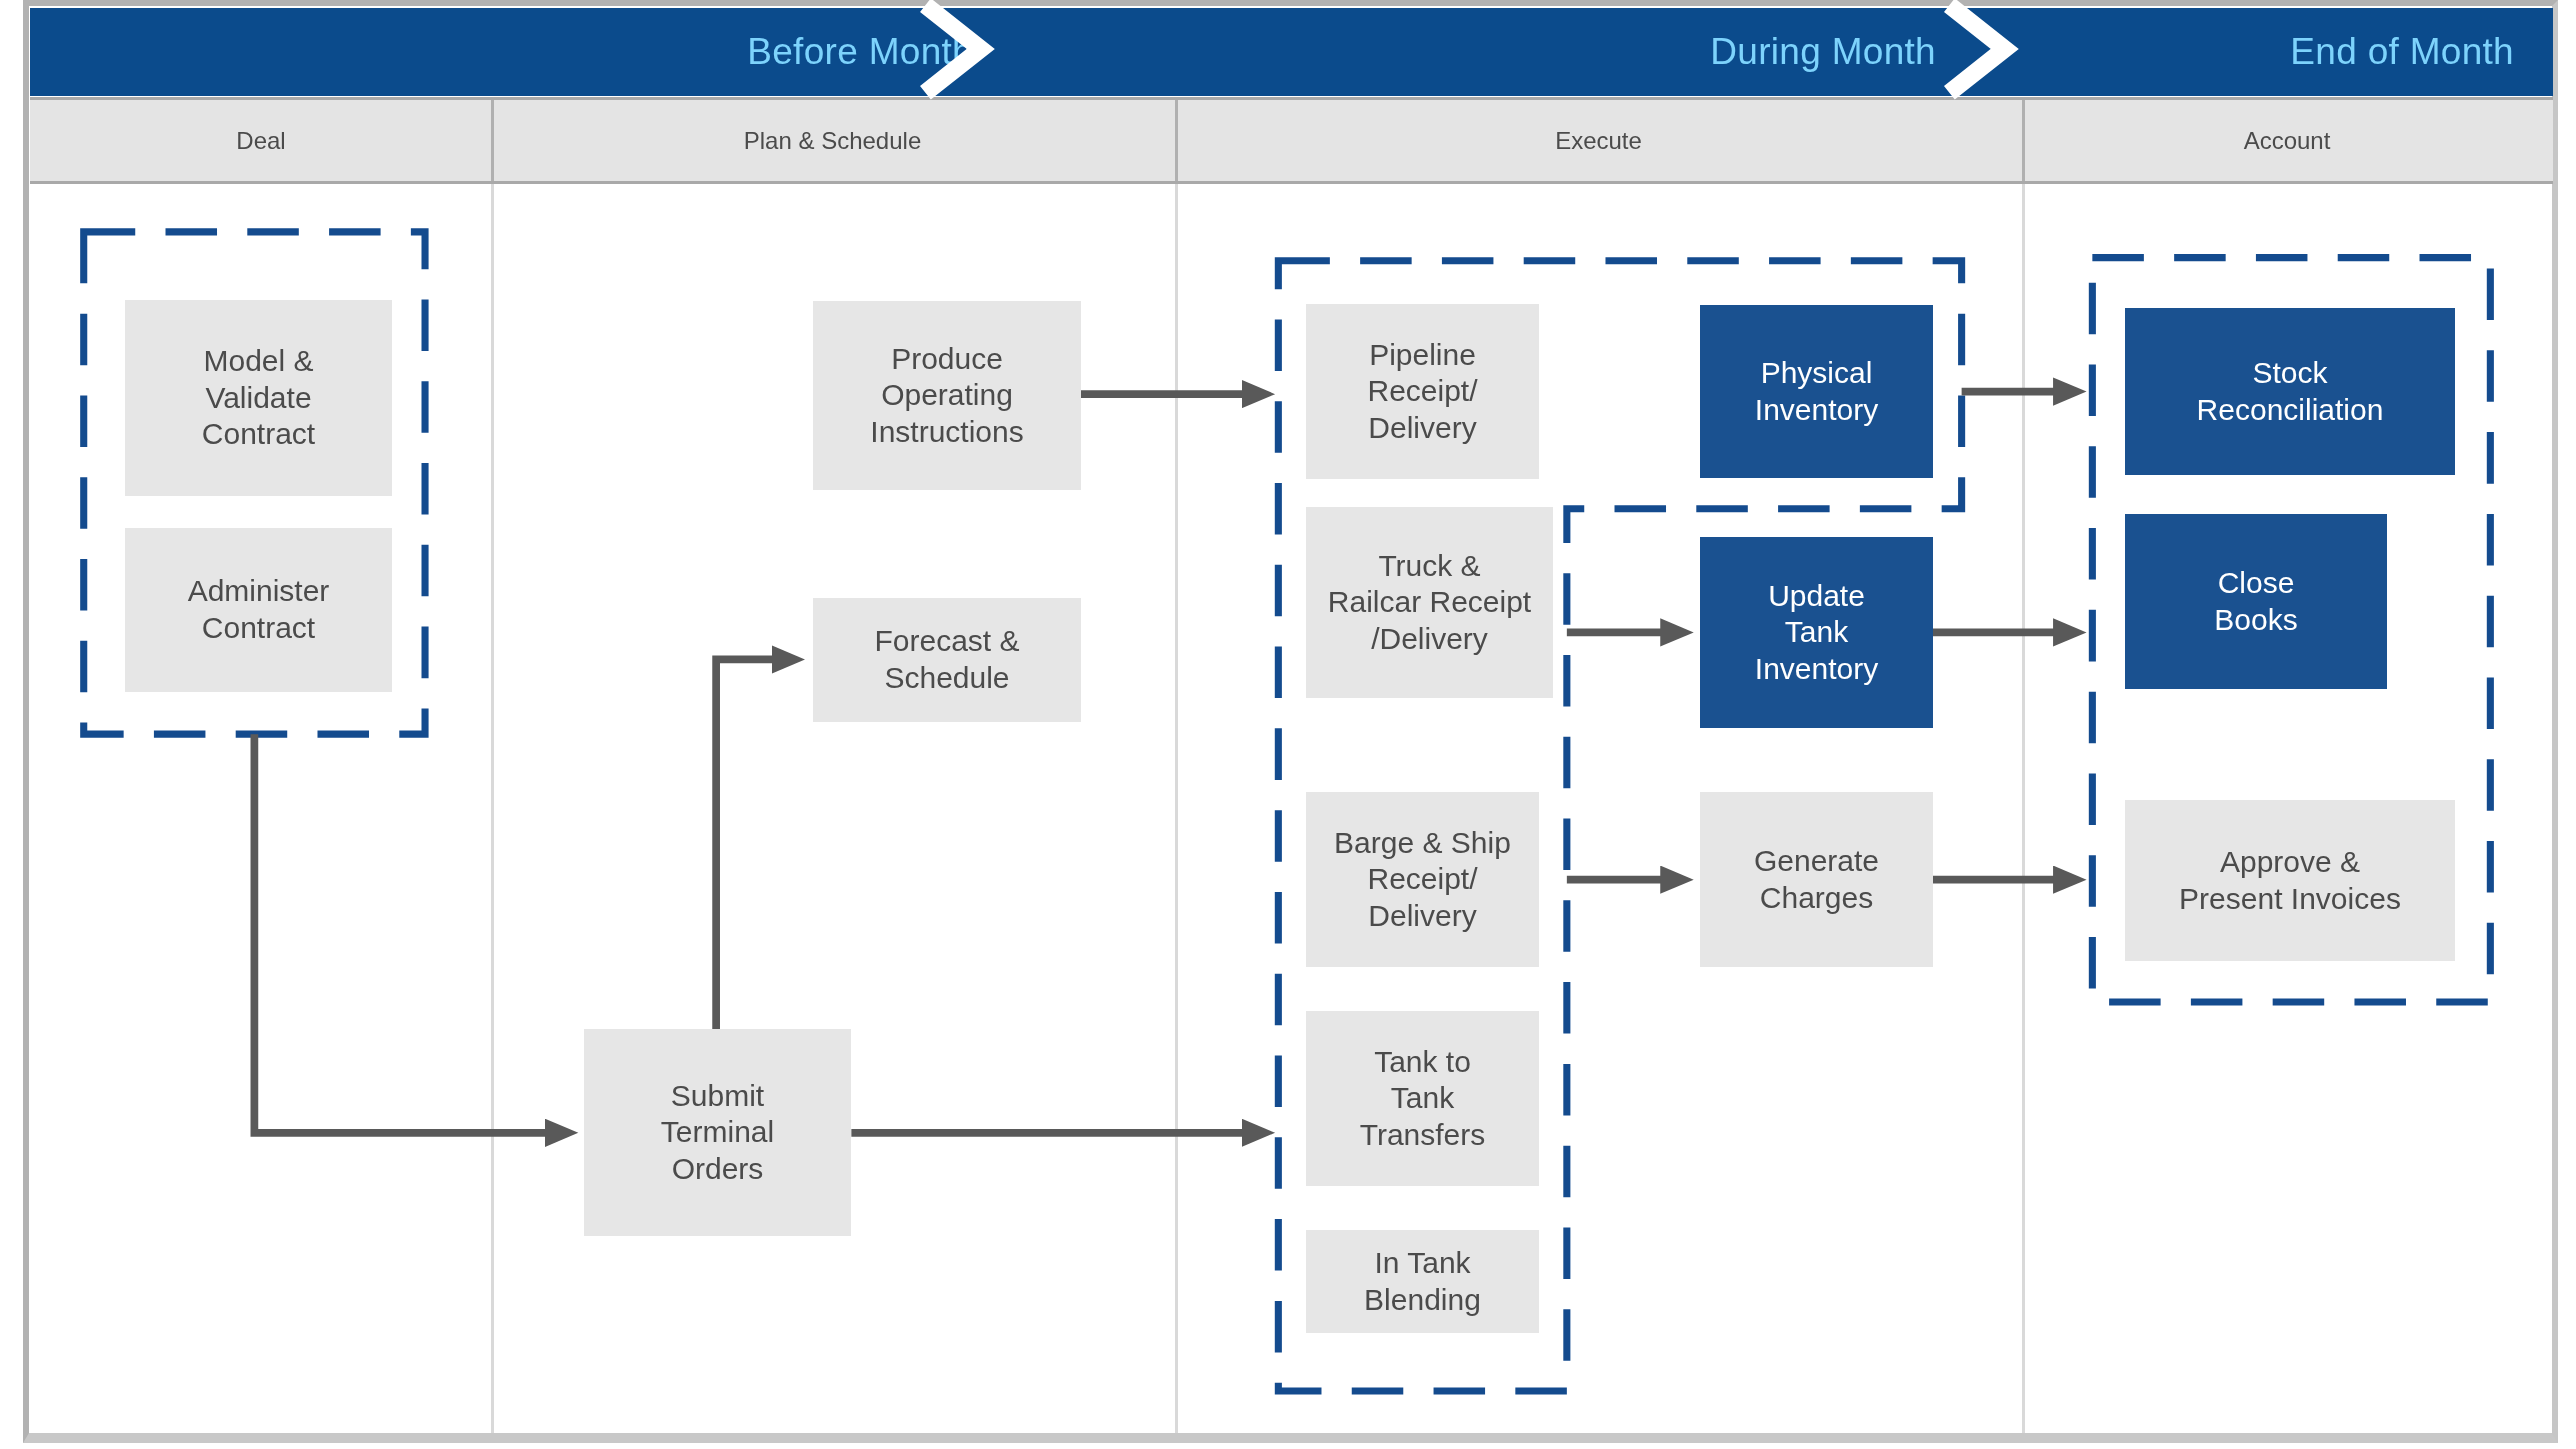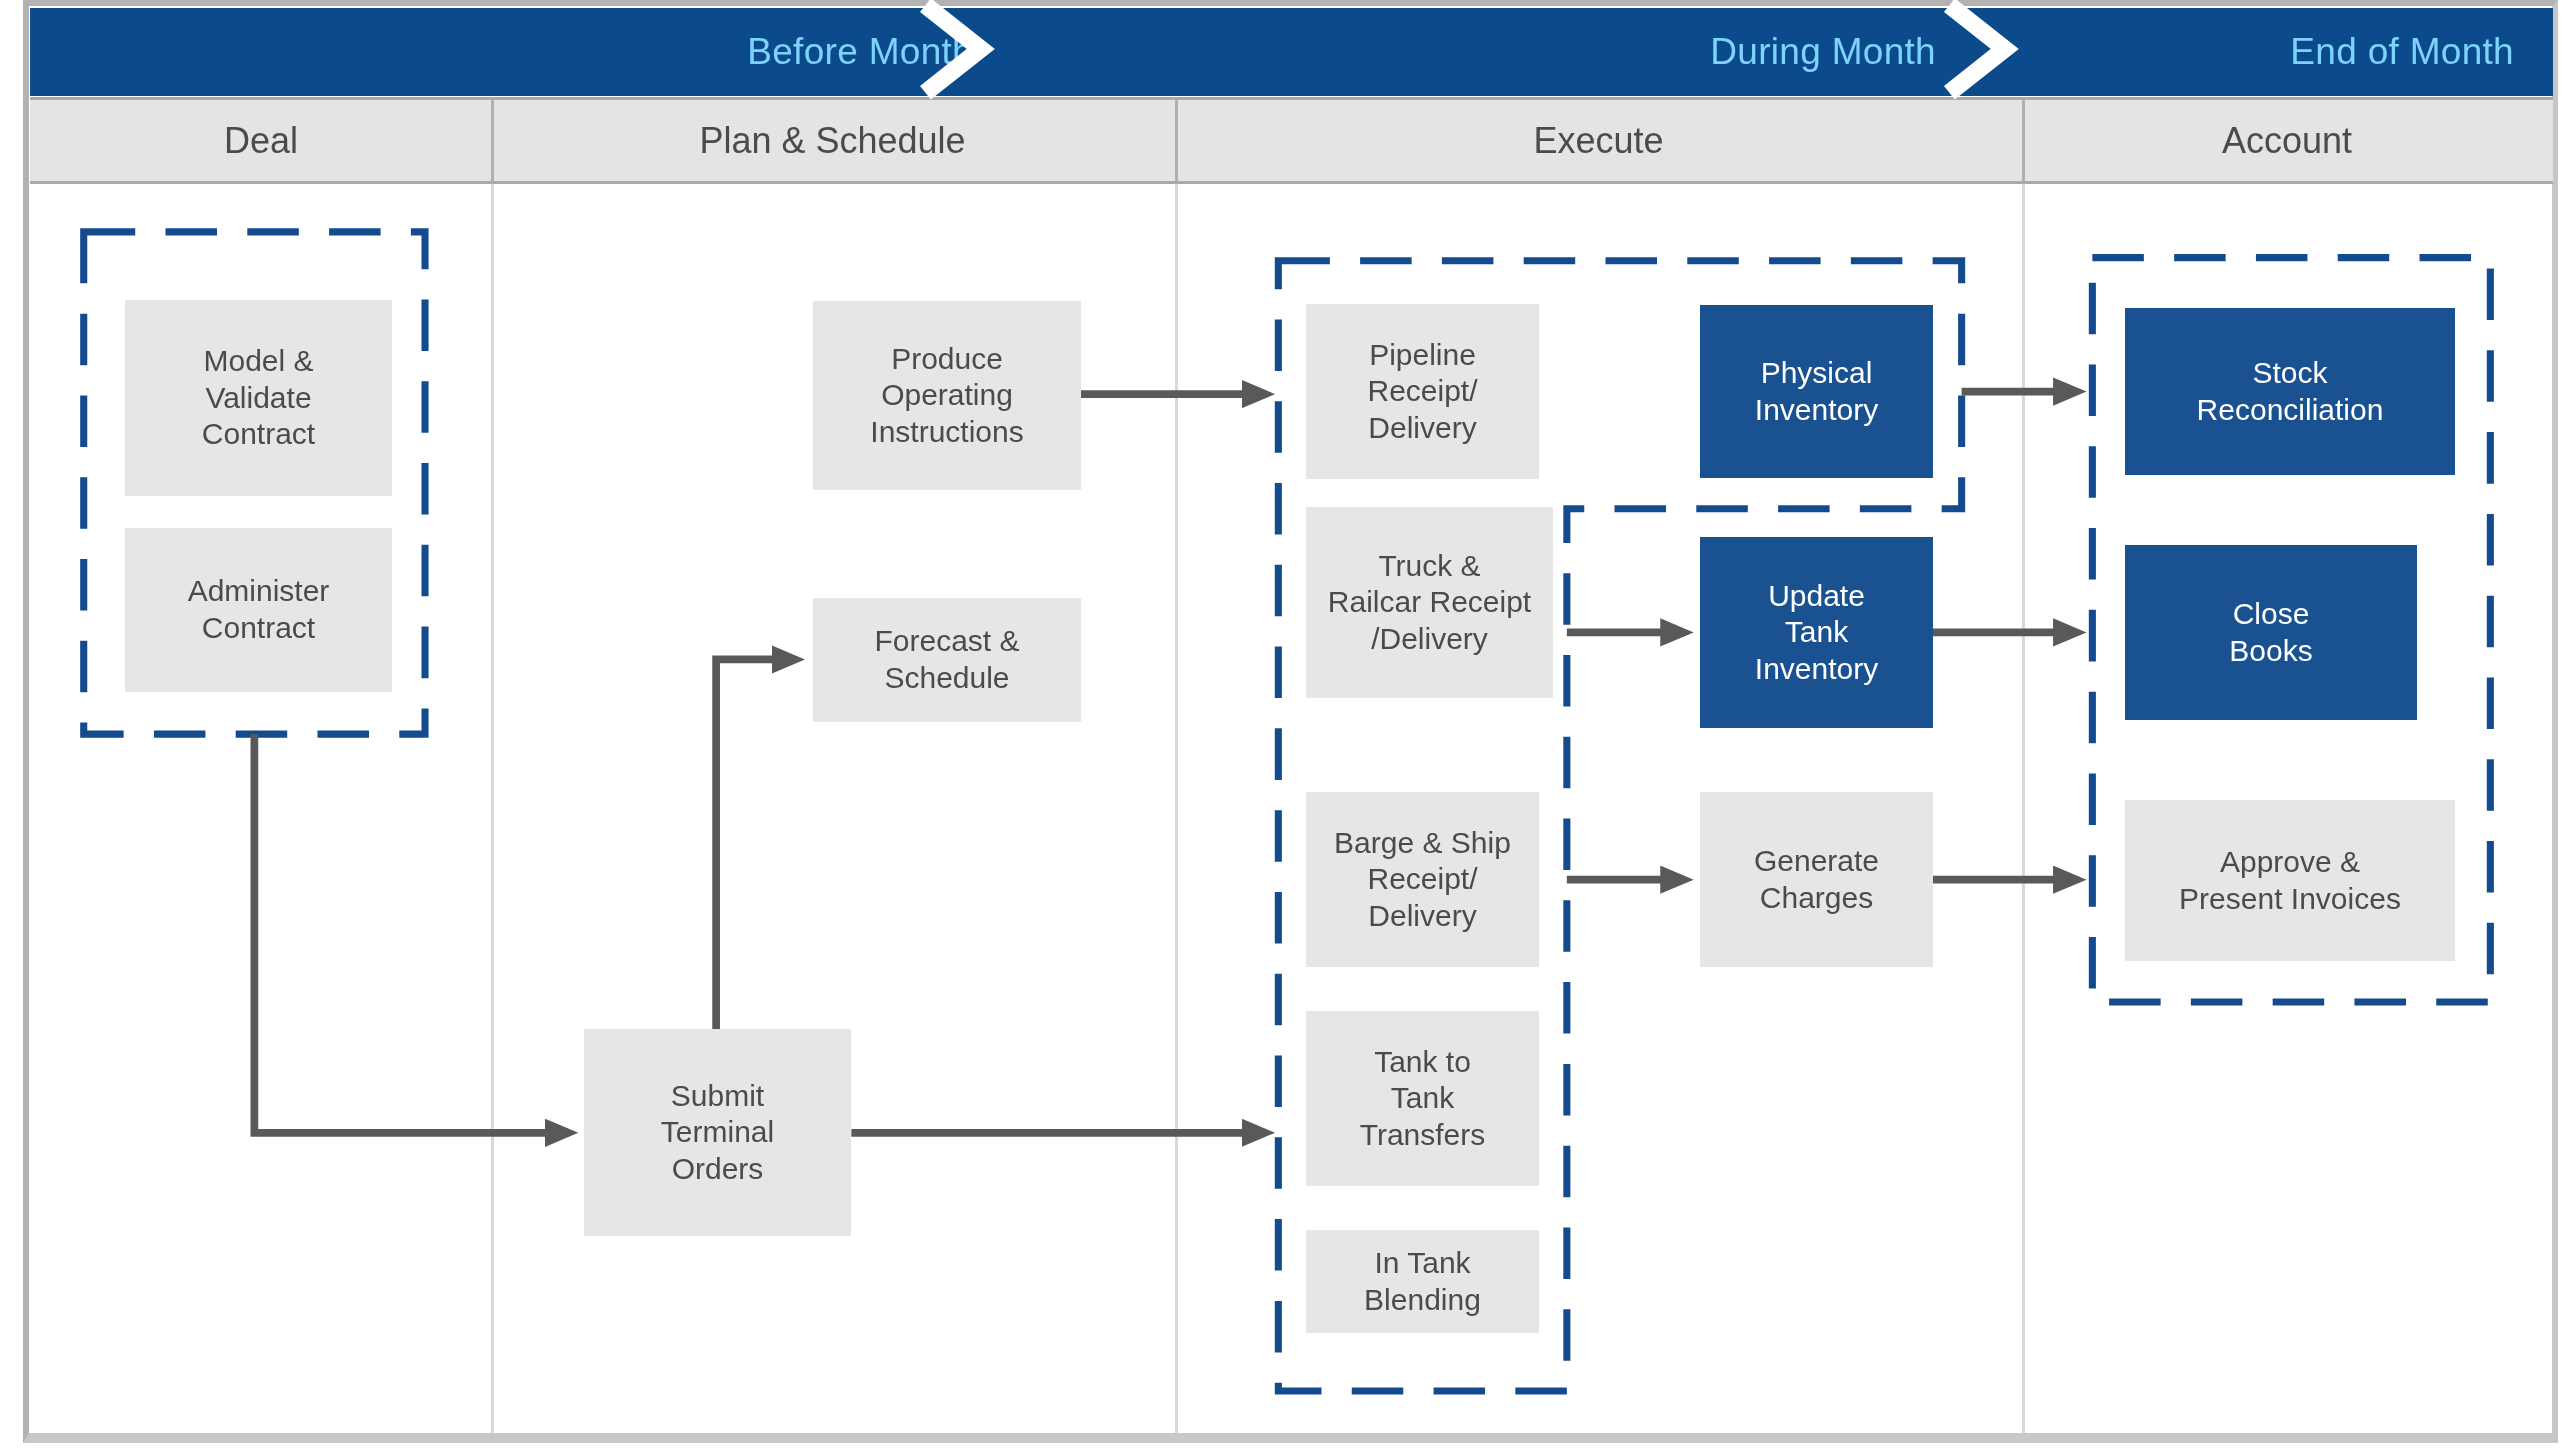--- a/index.html
+++ b/index.html
@@ -31,21 +31,21 @@
   }
   .banner{
     left:30px;top:8.4px;width:2523px;height:88px;
     background:var(--banner-blue);display:flex;
   }
   .banner-seg{display:flex;align-items:center;justify-content:flex-end;
     color:#7dd3fc;font-size:37px;letter-spacing:0.3px;}
   .hline{left:30px;width:2523px;height:3.2px;background:var(--line-dark);}
   .header-band{left:30px;top:100px;width:2523px;height:81px;background:var(--header-gray);}
   .header-cell{top:100px;height:81px;display:flex;align-items:center;justify-content:center;
-    color:var(--text-dark);font-size:36px;}
+    color:var(--text-dark);font-size:24px;}
   .vsep-h{top:100px;height:81px;width:3.2px;background:#b0b0b0;}
   .vsep-b{top:184px;height:1249px;width:3.2px;background:var(--line-light);}
   
   .fbox{
     display:flex;align-items:center;justify-content:center;text-align:center;
     white-space:pre-line;font-size:30px;line-height:1.22;
   }
   .fbox.gray{background:var(--box-gray);color:var(--text-dark);}
   .fbox.blue{background:var(--box-blue);color:#ffffff;}
   svg.overlay{position:absolute;left:0;top:0;pointer-events:none;}
@@ -151,17 +151,17 @@
 <div class="abs fbox blue" style="left:1700px;top:305px;width:233px;height:173px">Physical
 Inventory</div>
 <div class="abs fbox blue" style="left:1700px;top:537px;width:233px;height:191px">Update
 Tank
 Inventory</div>
 <div class="abs fbox gray" style="left:1700px;top:792px;width:233px;height:175px">Generate
 Charges</div>
 
 <div class="abs fbox blue" style="left:2125px;top:308px;width:330px;height:167px">Stock
 Reconciliation</div>
-<div class="abs fbox blue" style="left:2125px;top:545px;width:292px;height:175px">Close
+<div class="abs fbox blue" style="left:2125px;top:514px;width:262px;height:175px">Close
 Books</div>
 <div class="abs fbox gray" style="left:2125px;top:800px;width:330px;height:161px">Approve &amp;
 Present Invoices</div>
 
 
 </body></html>

